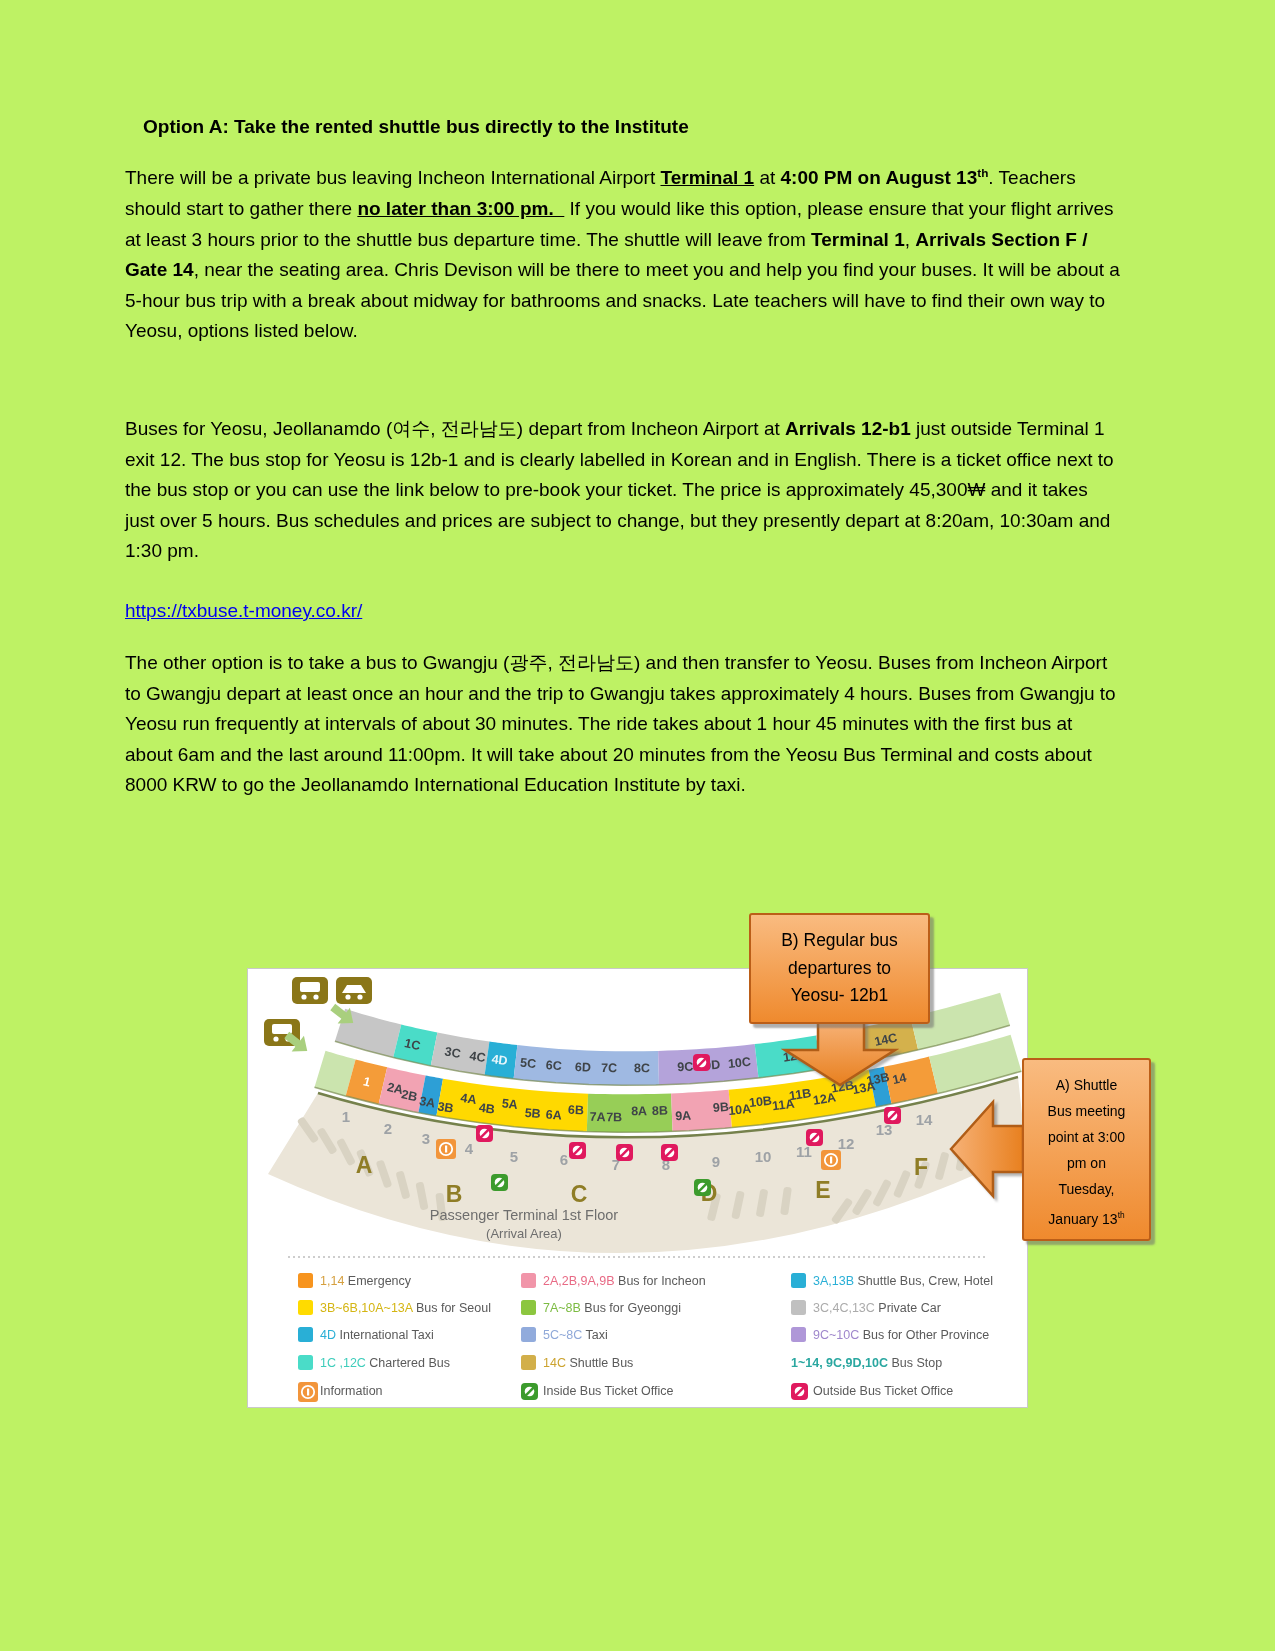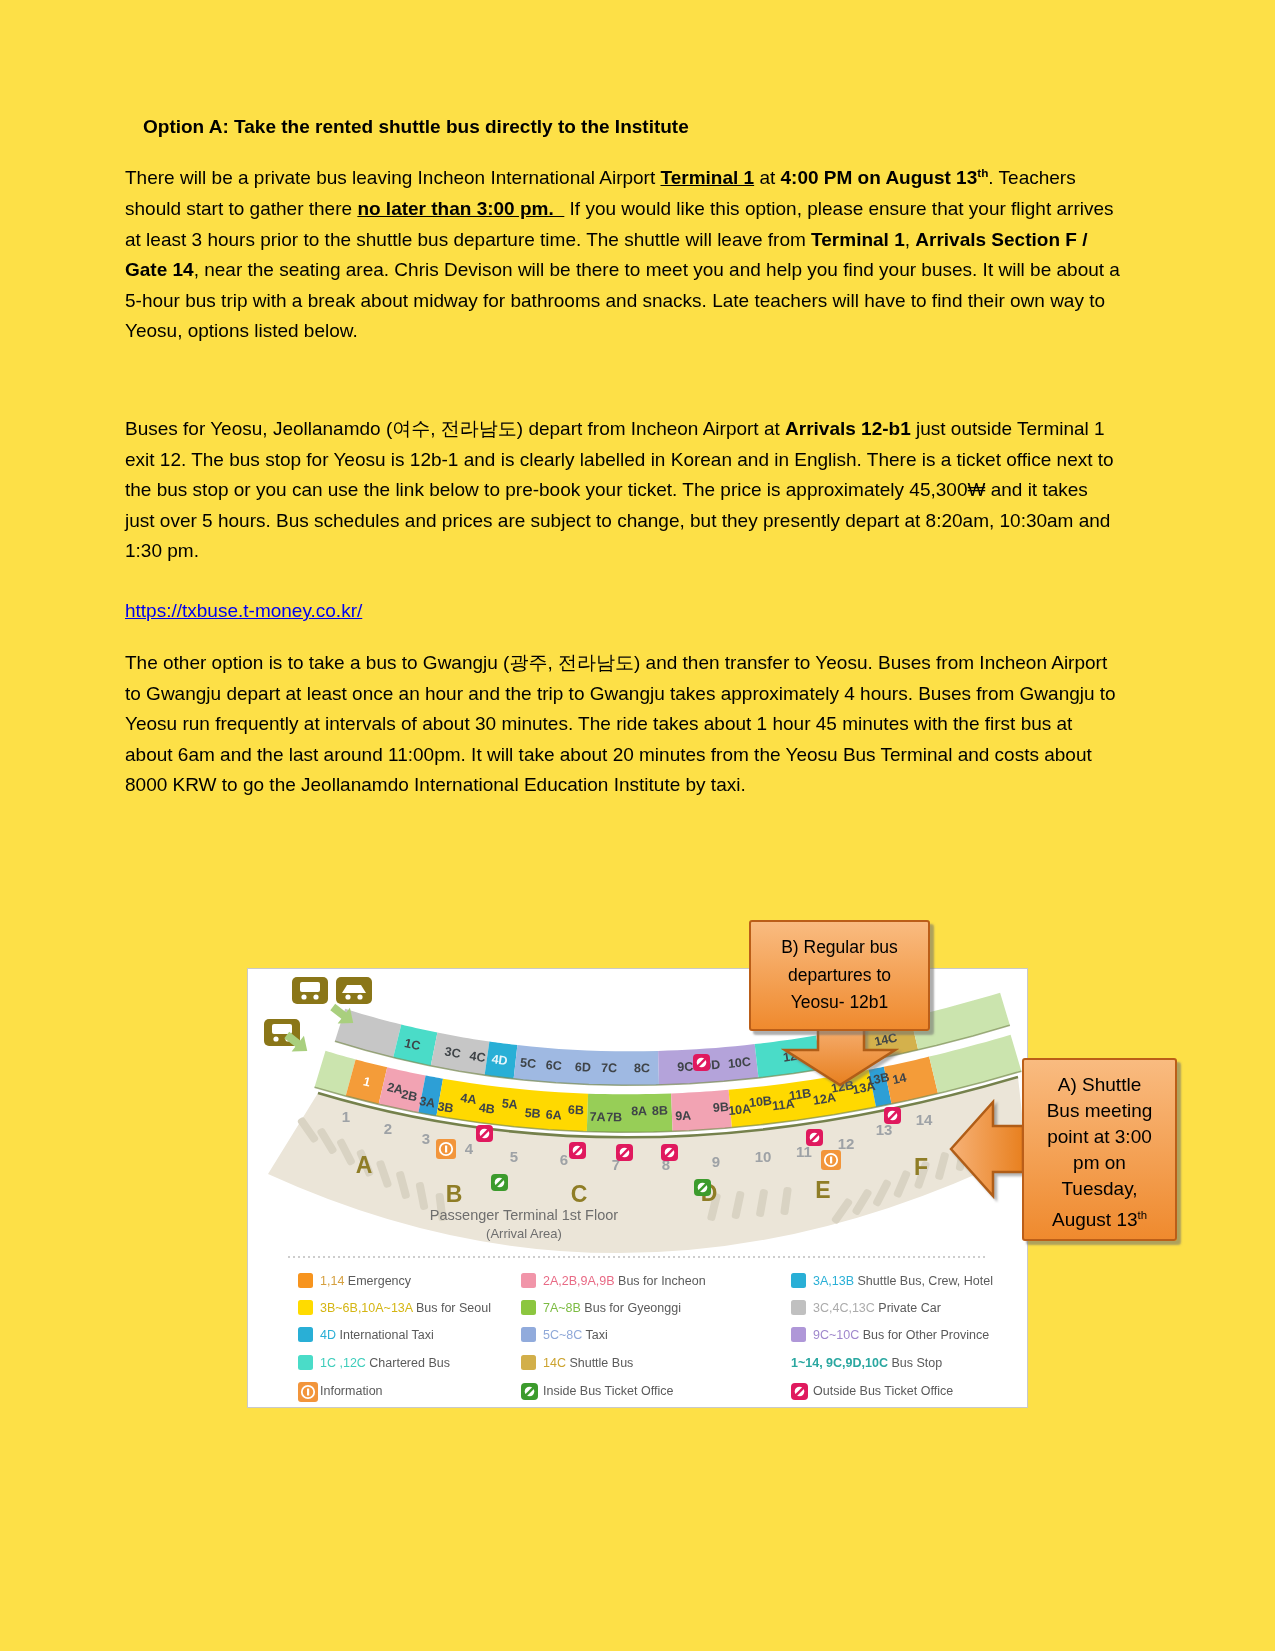--- a/index.html
+++ b/index.html
@@ -1,26 +1,26 @@
 <!DOCTYPE html>
 <html><head>
 <meta charset="utf-8">
 <style>
   html,body{margin:0;padding:0;background:#ffffff;}
   body{font-family:"Liberation Sans","DejaVu Sans",sans-serif;color:#000;}
-  .page{position:relative;width:1275px;height:1651px;background:#fde047;overflow:hidden;}
+  .page{position:relative;width:1275px;height:1651px;background:#bef264;overflow:hidden;}
   .doc-h{position:absolute;left:143px;width:1000px;font-size:19px;font-weight:bold;line-height:26px;}
   .doc-p{position:absolute;left:125px;width:997px;font-size:19px;line-height:30.6px;}
   .doc-p sup{font-size:62%;}
   a.doclink{color:#0000EE;text-decoration:underline;font-size:19px;}
   .figure{position:absolute;left:247px;top:968px;width:781px;height:440px;background:#fff;border:1px solid #c9c9c9;box-sizing:border-box;z-index:1;}
   .callout{position:absolute;z-index:3;background:linear-gradient(#f9bb80,#ef8a2e);border:2px solid #bb5e18;border-radius:3px;box-shadow:4px 4px 2px rgba(110,110,110,.55);text-align:center;box-sizing:border-box;}
   .callout .cl-line{white-space:nowrap;}
-  .callout-b{left:749px;top:913px;width:181px;height:111px;font-size:17.5px;line-height:27.5px;padding-top:12px;margin-top:7px;}
-  .callout-a{left:1022px;top:1058px;width:155px;height:183px;font-size:19px;line-height:26px;padding-top:12px;}
+  .callout-b{left:749px;top:913px;width:181px;height:111px;font-size:17.5px;line-height:27.5px;padding-top:12px;}
+  .callout-a{left:1022px;top:1058px;width:129px;height:183px;font-size:14px;line-height:26px;padding-top:12px;}
   .arrow-wrap{position:absolute;z-index:2;filter:drop-shadow(3px 3px 1px rgba(110,110,110,.5));}
   .arrow-b{left:781px;top:1020px;}
   .arrow-a{left:949px;top:1092px;}
   sup.cl-sup{font-size:60%;}
 </style>
 </head>
 <body>
 
 <div class="page">
 
@@ -258,17 +258,17 @@
       <div class="cl-line"><span>B) Regular bus</span></div>
       <div class="cl-line"><span>departures to</span></div>
       <div class="cl-line"><span>Yeosu- 12b1</span></div>
     </div>
   <div class="callout callout-a">
       <div class="cl-line"><span>A) Shuttle</span></div>
       <div class="cl-line"><span>Bus meeting</span></div>
       <div class="cl-line"><span>point at 3:00</span></div>
       <div class="cl-line"><span>pm on</span></div>
       <div class="cl-line"><span>Tuesday,</span></div>
-      <div class="cl-line"><span>August 13</span><sup class="cl-sup">th</sup></div>
+      <div class="cl-line"><span>January 13</span><sup class="cl-sup">th</sup></div>
     </div>
 
 
 </div>
 
 </body></html>

